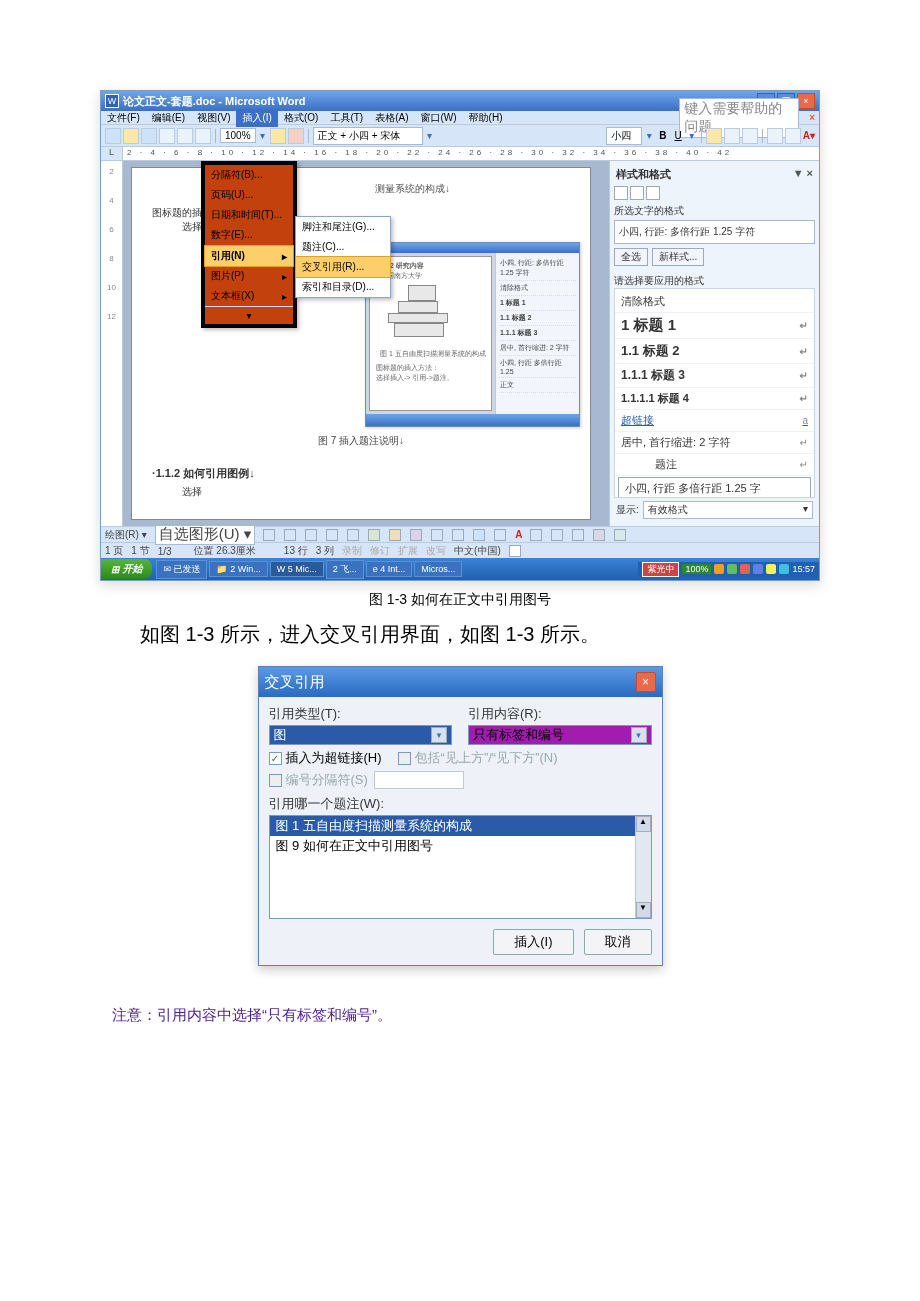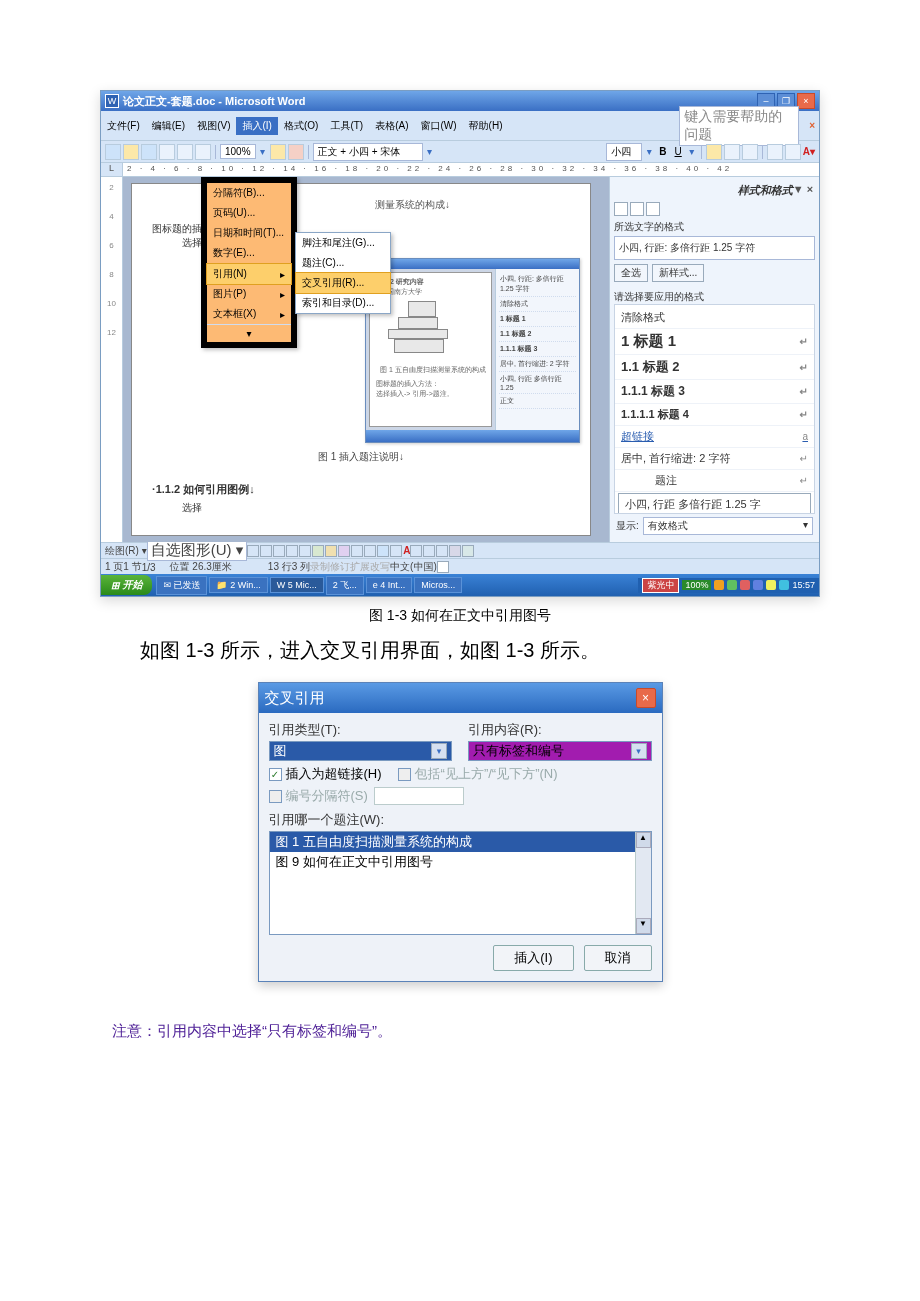--- a/index.html
+++ b/index.html
@@ -7,21 +7,21 @@
   .page { padding: 90px 100px 60px 100px; }
 
   
   .word-shot { border: 1px solid #7a9dc2; background: #e8f0fb; font-size: 10px; position: relative; box-shadow: 0 4px 12px rgba(0,0,0,.15); }
   .title-bar { background: linear-gradient(to bottom, #6fa6e8 0%, #3a6fc4 100%); color: #fff; display: flex; align-items: center; height: 20px; padding: 0 4px; }
   .title-bar .icon { width: 14px; height: 14px; background: #2f63b3; border: 1px solid #fff; margin-right: 4px; display: inline-flex; align-items: center; justify-content: center; font-size: 9px; }
   .title-bar .title { flex: 1; font-size: 11px; font-weight: bold; }
   .title-bar .winbtns { display: flex; gap: 2px; }
   .winbtn { width: 18px; height: 16px; background: #5c8ed6; border: 1px solid #2f63b3; color: #fff; font-size: 9px; display: flex; align-items: center; justify-content: center; }
   .winbtn.close { background: #e86a4a; border-color: #c84a2a; }
-  .menu-bar { background: #d6e5f7; display: flex; border-bottom: 1px solid #b8ccde; height: 30px; align-items: center; font-size: 10px; }
+  .menu-bar { background: #d6e5f7; display: flex; border-bottom: 1px solid #b8ccde; height: 14px; align-items: center; font-size: 10px; }
   .menu-bar .mitem { padding: 2px 6px; cursor: default; }
   .menu-bar .mitem.open { background: #3a6fc4; color: #fff; }
   .menu-bar .help { flex: 1; display: flex; justify-content: flex-end; padding-right: 6px; }
   .menu-bar .helpbox { background: #fff; border: 1px solid #a8b8d8; color: #888; font-size: 14px; padding: 1px 4px; width: 120px; }
   .tool-bar { background: #d6e5f7; border-bottom: 1px solid #b8ccde; height: 22px; display: flex; align-items: center; padding: 0 4px; gap: 2px; font-size: 10px; }
   .tb-ico { width: 16px; height: 16px; border: 1px solid #b8ccde; background: #eaf2fc; display: inline-block; }
   .tb-ico.y { background: #fce8a8; }
   .tb-ico.b { background: #cde3fa; }
   .tb-ico.r { background: #f5d0c6; }
   .tb-sep { width: 1px; height: 14px; background: #a8b8d8; margin: 0 2px; }
@@ -30,62 +30,62 @@
   .tb-dd { width: 10px; text-align: center; color: #3a6fc4; }
   .ruler-row { background: #e8f0fb; border-bottom: 1px solid #b8ccde; height: 14px; display: flex; }
   .ruler-left { width: 22px; background: #d6e5f7; border-right: 1px solid #b8ccde; color: #555; font-size: 9px; text-align: center; }
   .ruler { flex: 1; background: #fff; font-size: 8px; color: #555; letter-spacing: 3px; padding: 1px 4px; white-space: nowrap; overflow: hidden; }
   .work { display: flex; height: 365px; }
   .vruler { width: 22px; background: #fff; border-right: 1px solid #b8ccde; color: #888; font-size: 8px; display: flex; flex-direction: column; align-items: center; gap: 20px; padding-top: 6px; }
   .doc { flex: 1; background: #a8b8d0; padding: 6px 18px 6px 8px; position: relative; overflow: hidden; }
   .paper { background: #fff; width: 100%; height: 100%; border: 1px solid #888; position: relative; padding: 14px 20px; font-size: 10px; color: #333; }
   .paper .txt1 { margin-left: 0; }
   .paper .txt2 { margin-left: 30px; }
-  .drop-menu { position: absolute; top: 0; left: 78px; width: 96px; background: #fdba74; border: 6px solid #000000; box-shadow: 2px 2px 4px rgba(0,0,0,.25); font-size: 10px; }
+  .drop-menu { position: absolute; top: 0; left: 78px; width: 96px; background: #c2410c; border: 4px solid #000000; box-shadow: 2px 2px 4px rgba(0,0,0,.25); font-size: 10px; }
   .drop-menu .mi { padding: 3px 6px; display: flex; justify-content: space-between; align-items: center; }
   .drop-menu .mi.sep { border-bottom: 1px solid #d0dcee; }
-  .drop-menu .mi.hover { background: #fdcf6b; border: 1px solid #e0a020; margin: -1px; }
+  .drop-menu .mi.hover { background: #fdcf6b; border: 1px solid #e0a020; margin: -1px; font-weight: bold; }
   .sub-menu { position: absolute; top: 55px; left: 172px; width: 96px; background: #fff; border: 1px solid #8aa6c6; box-shadow: 2px 2px 4px rgba(0,0,0,.25); font-size: 10px; }
   .sub-menu .mi { padding: 3px 6px; }
   .sub-menu .mi.hover { background: #fdcf6b; border: 1px solid #e0a020; margin: -1px; }
   .mini-screenshot { position: absolute; top: 74px; right: 10px; width: 215px; height: 185px; background: #eef4fb; border: 1px solid #6a8dbd; box-shadow: 1px 1px 3px rgba(0,0,0,.2); }
   .mini-screenshot .ms-title { background: linear-gradient(to bottom,#6fa6e8,#3a6fc4); height: 10px; }
   .mini-screenshot .ms-body { display: flex; height: calc(100% - 22px); }
   .mini-screenshot .ms-bottom { background: linear-gradient(to bottom,#6fa6e8,#3a6fc4); height: 12px; }
   .ms-docarea { flex: 1; background: #ccd6e6; padding: 3px; }
   .ms-paper { background: #fff; height: 100%; position: relative; border: 1px solid #999; }
   .ms-mech { position: absolute; top: 28px; left: 18px; width: 70px; height: 60px; }
   .ms-mech .blk { position: absolute; background: #e8e8e8; border: 1px solid #888; }
   .ms-txt { position: absolute; font-size: 7px; color: #666; }
   .ms-pane { width: 84px; background: #f2f6fc; border-left: 1px solid #b8ccde; padding: 3px; font-size: 7px; color: #444; }
   .ms-pane .ms-row { padding: 2px 1px; border-bottom: 1px dotted #d0dcee; }
   .paper .sec-heading { margin-top: 170px; font-size: 11px; }
   .paper .caption-inner { text-align: center; font-size: 10px; color: #444; margin-top: 4px; }
   .styles-pane { width: 210px; background: #eef4fc; border-left: 1px solid #b8ccde; padding: 4px; font-size: 11px; color: #333; display: flex; flex-direction: column; }
-  .styles-pane .sp-title { font-weight: bold; padding: 2px 2px 4px; display: flex; justify-content: flex-end; font-style: italic; }
+  .styles-pane .sp-title { font-weight: bold; padding: 2px 2px 4px; display: flex; justify-content: space-between; }
   .sp-close { color: #555; }
   .sp-tabs { display: flex; gap: 2px; }
   .sp-tab { width:14px; height:14px; border:1px solid #9ab; background:#fff; }
   .sp-sect { font-size: 10px; margin-top: 4px; }
   .sp-sel { background: #fff; border: 1px solid #a8b8d8; padding: 4px; font-size: 10px; margin: 2px 0; }
   .sp-btns { display: flex; gap: 4px; margin: 2px 0 4px; }
   .sp-btn { border: 1px solid #9ab; background: #f2f6fc; font-size: 10px; padding: 1px 6px; }
   .sp-list { background: #fff; border: 1px solid #c8d4e4; flex: 1; overflow: auto; padding: 2px 0; }
   .sp-item { display: flex; justify-content: space-between; align-items: center; padding: 3px 6px; font-size: 11px; border-bottom: 1px solid #eef2f8; }
   .sp-item.h1 { font-size: 15px; font-weight: bold; }
   .sp-item.h2 { font-size: 13px; font-weight: bold; }
   .sp-item.h3 { font-size: 12px; font-weight: bold; }
   .sp-item.h4 { font-size: 11px; font-weight: bold; }
   .sp-item.link { color: #2a5db0; text-decoration: underline; font-size: 11px; font-weight: normal; }
   .sp-item .mrk { color: #888; font-size: 10px; }
   .sp-item.boxed { border: 1px solid #9ab; margin: 1px 3px; }
   .sp-show { display: flex; align-items: center; gap: 4px; padding: 3px 2px; font-size: 10px; }
   .sp-show .sel { flex: 1; background: #fff; border: 1px solid #a8b8d8; padding: 1px 4px; display: flex; justify-content: space-between; }
   .status-bar { background: #d6e5f7; border-top: 1px solid #b8ccde; height: 32px; font-size: 10px; color: #444; }
-  .status-bar .srow { display: flex; align-items: center; height: 16px; padding: 0 4px; gap: 0; }
+  .status-bar .srow { display: flex; align-items: center; height: 16px; padding: 0 4px; gap: 8px; }
   .status-bar .sb-box { background:#fff; border:1px solid #a8b8d8; padding:0 3px; font-size:15px; }
   .status-bar .shape-ico { width:12px; height:12px; border:1px solid #9ab; display:inline-block; margin-right:1px; }
   .taskbar { background: linear-gradient(to bottom,#3a82d6,#2060b0); height: 22px; display: flex; align-items: center; color: #fff; font-size: 10px; }
   .taskbar .start { background: linear-gradient(to bottom,#5ab43a,#2a8a1a); padding: 3px 10px; font-weight: bold; font-style: italic; border-radius: 0 8px 8px 0; margin-right: 4px; display:flex; align-items:center; gap:3px; }
   .taskbar .titem { background: #3a72c0; border: 1px solid #5a92d8; padding: 2px 6px; margin-right: 2px; font-size: 9px; }
   .taskbar .titem.act { background: #2a5a9a; }
   .taskbar .flex { flex: 1; }
   .taskbar .tray { display: flex; align-items: center; gap: 3px; padding: 0 4px; font-size: 9px; background:#2060b0; }
   .taskbar .ime { background:#c44; border:1px solid #fff; padding:0 4px; }
   .taskbar .pct { background:#2a8a2a; padding:0 3px; }
@@ -230,21 +230,21 @@
                 <div class="ms-row" style="font-weight:bold">1.1 标题 2</div>
                 <div class="ms-row" style="font-weight:bold">1.1.1 标题 3</div>
                 <div class="ms-row">居中, 首行缩进: 2 字符</div>
                 <div class="ms-row">小四, 行距 多倍行距 1.25</div>
                 <div class="ms-row">正文</div>
               </div>
             </div>
             <div class="ms-bottom"></div>
           </div>
 
-          <div class="caption-inner" style="margin-top:200px">图 1 插入题注说明↓</div>
+          <div class="caption-inner" style="margin-top:200px">图 7 插入题注说明↓</div>
           <div class="sec-heading" style="margin-top:18px;font-weight:bold">·1.1.2 如何引用图例↓</div>
           <div class="txt2" style="margin-top:4px">选择</div>
         </div>
 
         <div class="drop-menu">
           <div class="mi">
               <span>分隔符(B)...</span>
             </div>
           <div class="mi">
               <span>页码(U)...</span>
@@ -367,21 +367,21 @@
         <span class="shape-ico"></span>
         <span class="shape-ico"></span>
         <span class="shape-ico" style="background:#d8d8e8"></span>
         <span class="shape-ico" style="background:#d8e8e8"></span>
       </div>
       <div class="srow">
         <span>1 页</span>
         <span>1 节</span>
         <span>1/3</span>
         <span style="margin-left:14px">位置 26.3厘米</span>
-        <span style="margin-left:36px">13 行</span>
+        <span style="margin-left:20px">13 行</span>
         <span>3 列</span>
         <span style="color:#aaa">录制</span>
         <span style="color:#aaa">修订</span>
         <span style="color:#aaa">扩展</span>
         <span style="color:#aaa">改写</span>
         <span>中文(中国)</span>
         <span class="shape-ico" style="background:#fff"></span>
       </div>
     </div>
 

